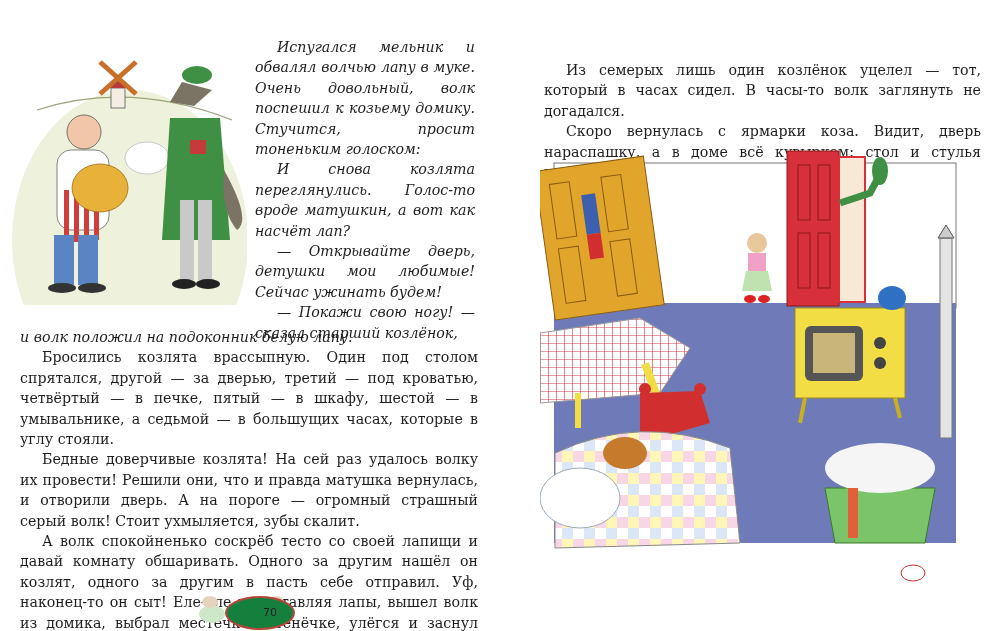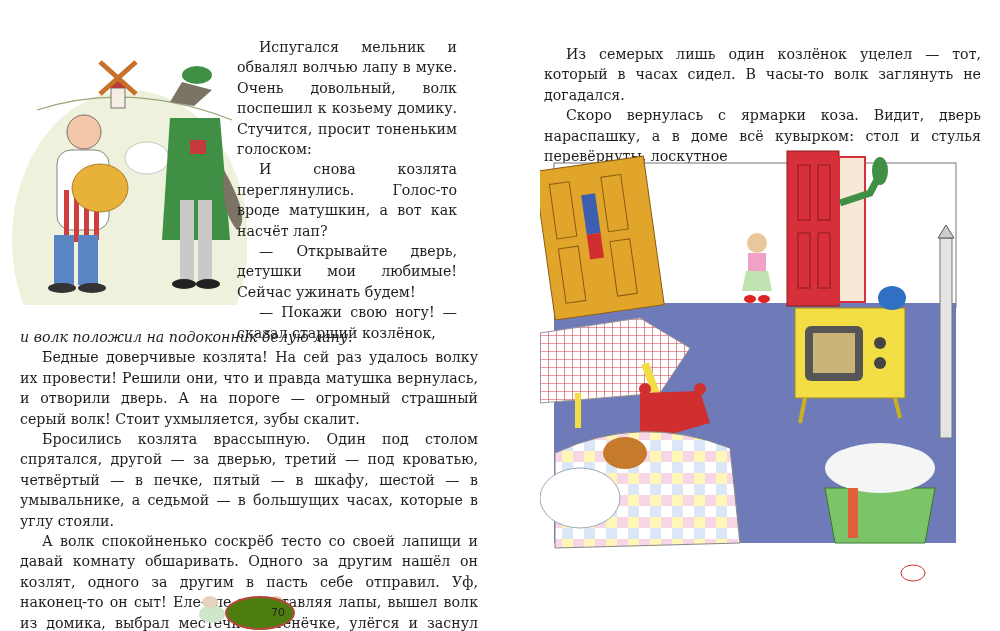--- a/index.html
+++ b/index.html
@@ -3,25 +3,25 @@
 <meta charset="utf-8">
 <style>
   html,body{margin:0;padding:0;background:#fff;}
   body{width:1000px;height:631px;overflow:hidden;position:relative;font-family:"DejaVu Serif","Liberation Serif",serif;color:#1e1e1e;}
   .page{position:absolute;top:0;height:631px;background:#fff;}
   .left{left:0;width:500px;}
   .right{left:500px;width:500px;}
   .txt{font-size:14.2px;line-height:20.4px;text-align:justify;}
   .txt p{margin:0;text-indent:22px;}
   .txt p.noind{text-indent:0;font-style:italic;}
-  .col-narrow{position:absolute;left:237px;top:37px;width:220px;}
+  .col-narrow{position:absolute;left:255px;top:37px;width:220px;font-style:italic;}
   .col-full{position:absolute;left:20px;top:327px;width:458px;}
-  .col-right{position:absolute;left:44px;top:44px;width:437px;}
+  .col-right{position:absolute;left:44px;top:60px;width:437px;}
   .ill{position:absolute;}
-  .pageno{position:absolute;left:225px;top:596px;width:30px;height:30px;border-radius:50%;border:2px solid #b5473a;background:#4d7c0f;font-family:"DejaVu Sans","Liberation Sans",sans-serif;font-size:11px;line-height:30px;text-align:center;color:#222;padding-left:36px;}
+  .pageno{position:absolute;left:225px;top:596px;width:30px;height:30px;border-radius:50%;border:2px solid #b5473a;background:#15803d;font-family:"DejaVu Sans","Liberation Sans",sans-serif;font-size:11px;line-height:30px;color:#222;padding-left:36px;}
 </style>
 </head>
 <body>
 
 <div class="page left">
 
   <svg class="ill" style="left:12px;top:40px" width="235" height="265" viewBox="0 0 235 265">
     <ellipse cx="118" cy="200" rx="118" ry="150" fill="#eef1dc"></ellipse>
     <path d="M25 70 Q118 40 220 80" stroke="#9aa67a" fill="none" stroke-width="1.2"></path>
 
@@ -61,22 +61,22 @@
 
   <div class="txt col-narrow">
     <p>Испугался мельник и обвалял волчью лапу в муке. Очень довольный, волк поспешил к козьему домику. Стучится, просит тоненьким голоском:</p>
     <p>И снова козлята переглянулись. Голос-то вроде матушкин, а вот как насчёт лап?</p>
     <p style="text-indent:22px">— Открывайте дверь, детушки мои любимые! Сейчас ужинать будем!</p>
     <p>— Покажи свою ногу! — сказал старший козлёнок,</p>
   </div>
 
   <div class="txt col-full">
     <p class="noind">и волк положил на подоконник белую лапу.</p>
+    <p>Бросились козлята врассыпную. Один под столом спрятался, другой — за дверью, третий — под кроватью, четвёртый — в печке, пятый — в шкафу, шестой — в умывальнике, а седьмой — в большущих часах, которые в углу стояли.</p>
     <p>Бедные доверчивые козлята! На сей раз удалось волку их провести! Решили они, что и правда матушка вернулась, и отворили дверь. А на пороге — огромный страшный серый волк! Стоит ухмыляется, зубы скалит.</p>
-    <p>Бросились козлята врассыпную. Один под столом спрятался, другой — за дверью, третий — под кроватью, четвёртый — в печке, пятый — в шкафу, шестой — в умывальнике, а седьмой — в большущих часах, которые в углу стояли.</p>
     <p>А волк спокойненько соскрёб тесто со своей лапищи и давай комнату обшаривать. Одного за другим нашёл он козлят, одного за другим в пасть себе отправил. Уф, наконец-то он сыт! Еле-еле переставляя лапы, вышел волк из домика, выбрал местечко в тенёчке, улёгся и заснул крепким сном.</p>
   </div>
 
   <svg class="ill" style="left:196px;top:590px" width="100" height="38" viewBox="0 0 100 38">
     <ellipse cx="16" cy="24" rx="13" ry="9" fill="#cfe7c9"></ellipse>
       <ellipse cx="14" cy="12" rx="8" ry="6" fill="#e5d3be"></ellipse>
     <ellipse cx="78" cy="24" rx="14" ry="9" fill="#f3c6dc"></ellipse>
       <ellipse cx="80" cy="12" rx="8" ry="6" fill="#e5d3be"></ellipse>
   </svg>
   <div class="pageno">70</div>

